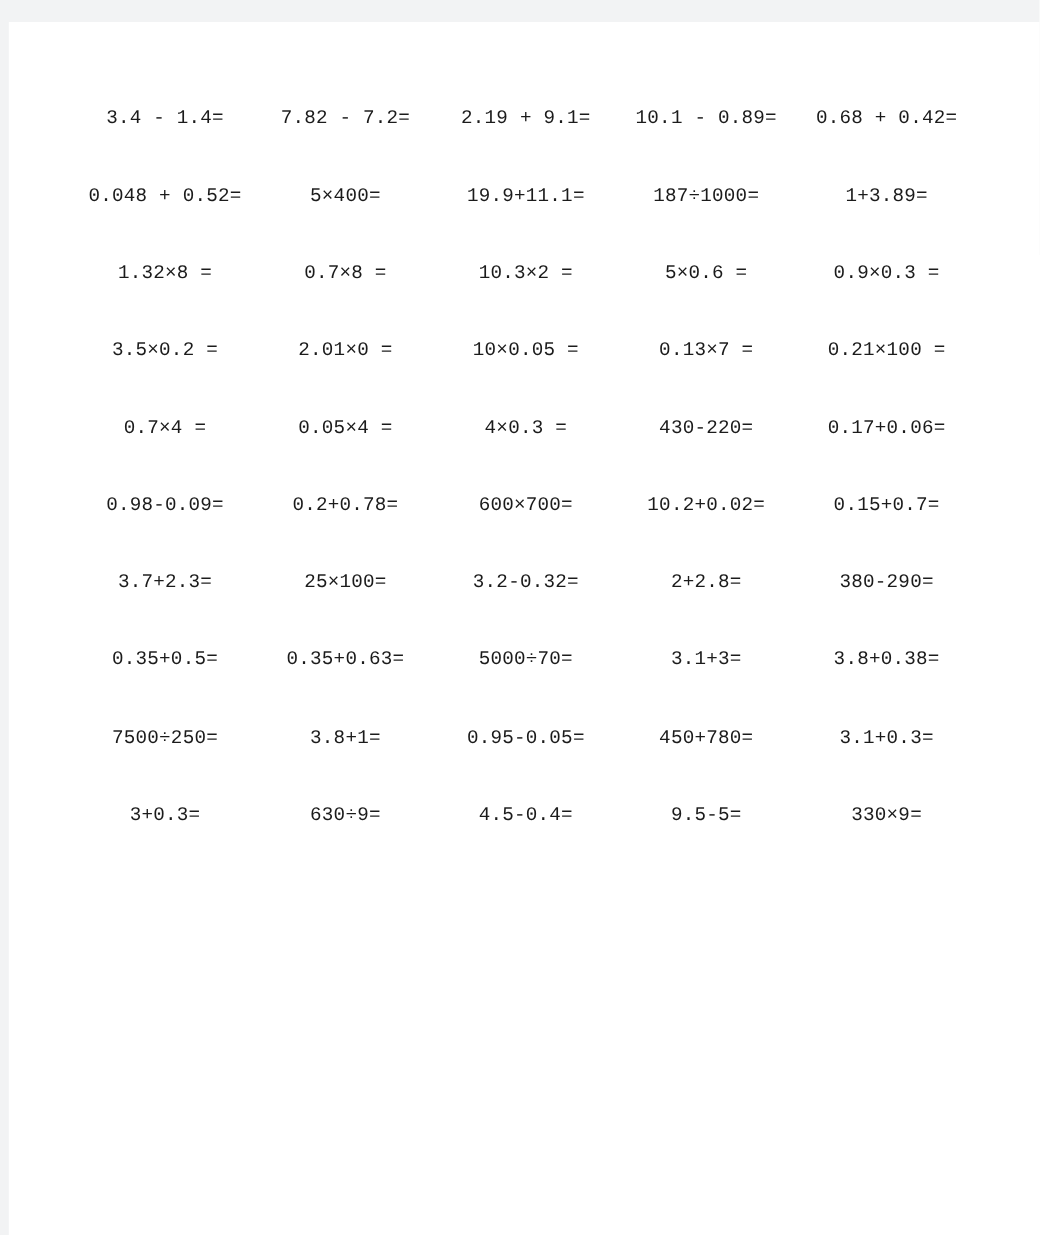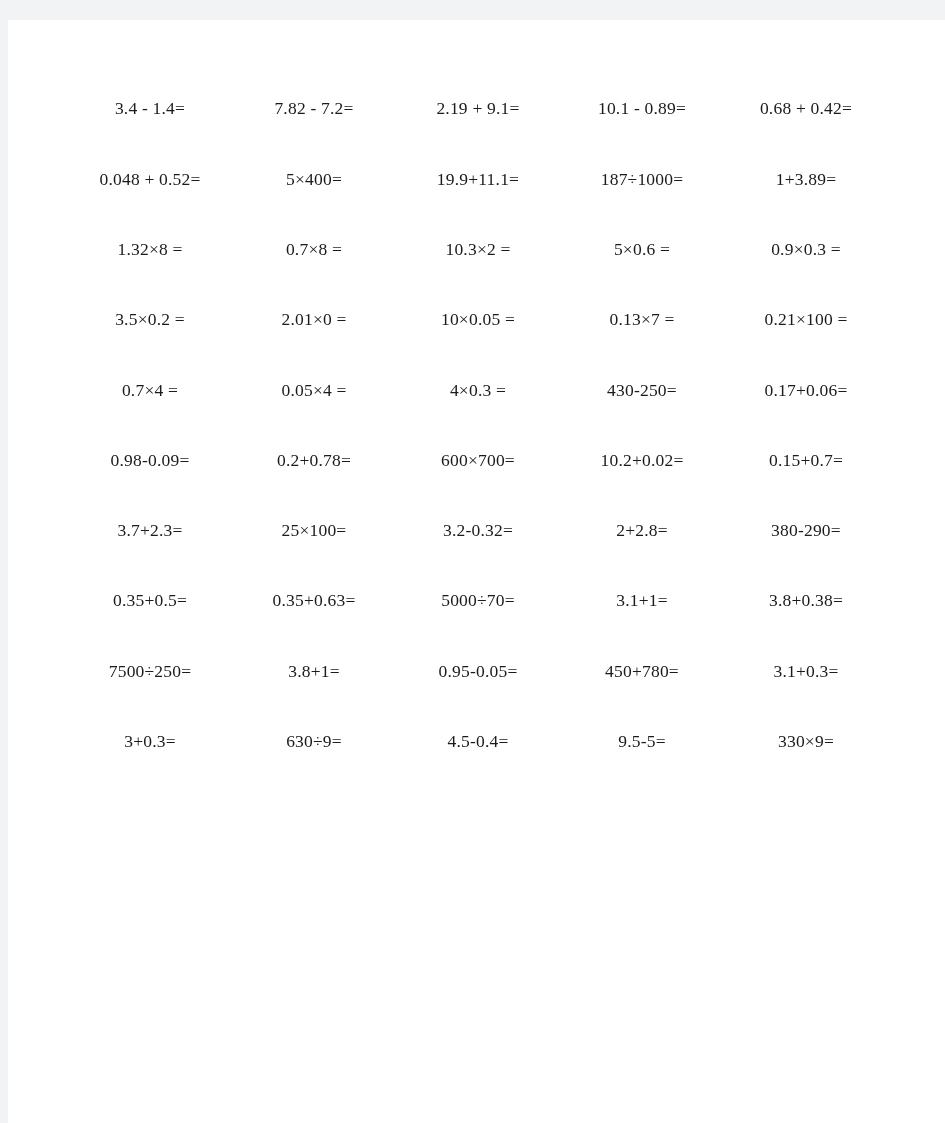--- a/index.html
+++ b/index.html
@@ -24,20 +24,21 @@
     height: 1103px;
     background: #ffffff;
     box-sizing: border-box;
   }
 
   #problem-grid {
     position: absolute;
     left: 60px;
     top: 54px;
     width: 820px;
+    font-family: Liberation Mono, monospace;
   }
 
   .problem-row {
     display: flex;
     width: 100%;
     height: 70.3px;
     align-items: center;
   }
 
   .problem-cell {
@@ -80,42 +81,42 @@
         <div class="problem-cell">3.5×0.2 =</div>
         <div class="problem-cell">2.01×0 =</div>
         <div class="problem-cell">10×0.05 =</div>
         <div class="problem-cell">0.13×7 =</div>
         <div class="problem-cell">0.21×100 =</div>
       </div>
       <div class="problem-row">
         <div class="problem-cell">0.7×4 =</div>
         <div class="problem-cell">0.05×4 =</div>
         <div class="problem-cell">4×0.3 =</div>
-        <div class="problem-cell">430-250=</div>
+        <div class="problem-cell">430-220=</div>
         <div class="problem-cell">0.17+0.06=</div>
       </div>
       <div class="problem-row">
         <div class="problem-cell">0.98-0.09=</div>
         <div class="problem-cell">0.2+0.78=</div>
         <div class="problem-cell">600×700=</div>
         <div class="problem-cell">10.2+0.02=</div>
         <div class="problem-cell">0.15+0.7=</div>
       </div>
       <div class="problem-row">
         <div class="problem-cell">3.7+2.3=</div>
         <div class="problem-cell">25×100=</div>
         <div class="problem-cell">3.2-0.32=</div>
         <div class="problem-cell">2+2.8=</div>
         <div class="problem-cell">380-290=</div>
       </div>
       <div class="problem-row">
         <div class="problem-cell">0.35+0.5=</div>
         <div class="problem-cell">0.35+0.63=</div>
         <div class="problem-cell">5000÷70=</div>
-        <div class="problem-cell">3.1+1=</div>
+        <div class="problem-cell">3.1+3=</div>
         <div class="problem-cell">3.8+0.38=</div>
       </div>
       <div class="problem-row">
         <div class="problem-cell">7500÷250=</div>
         <div class="problem-cell">3.8+1=</div>
         <div class="problem-cell">0.95-0.05=</div>
         <div class="problem-cell">450+780=</div>
         <div class="problem-cell">3.1+0.3=</div>
       </div>
       <div class="problem-row">

